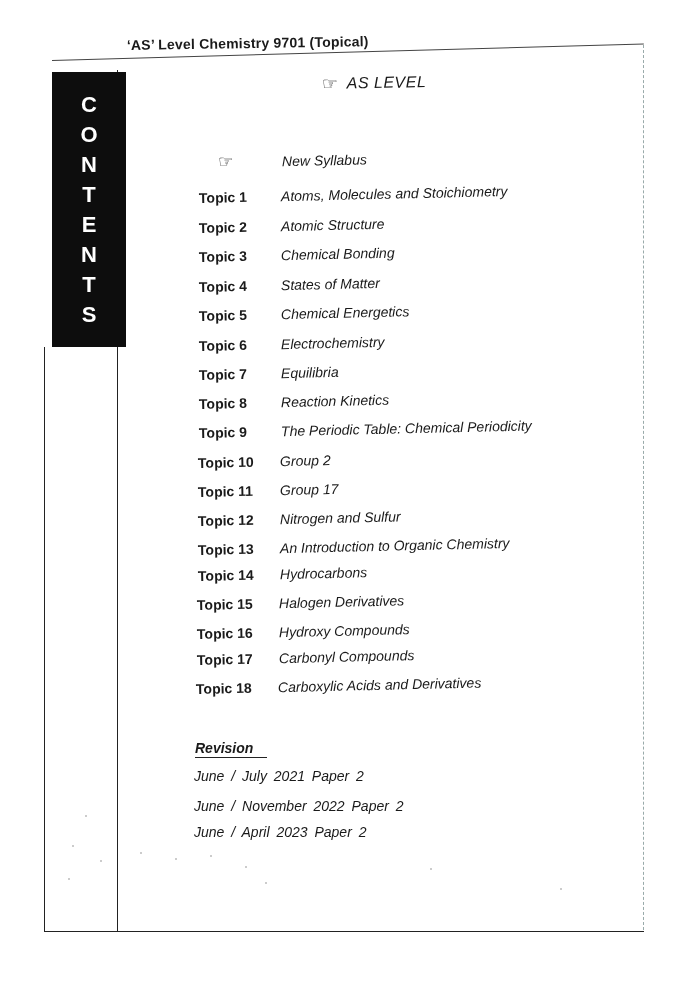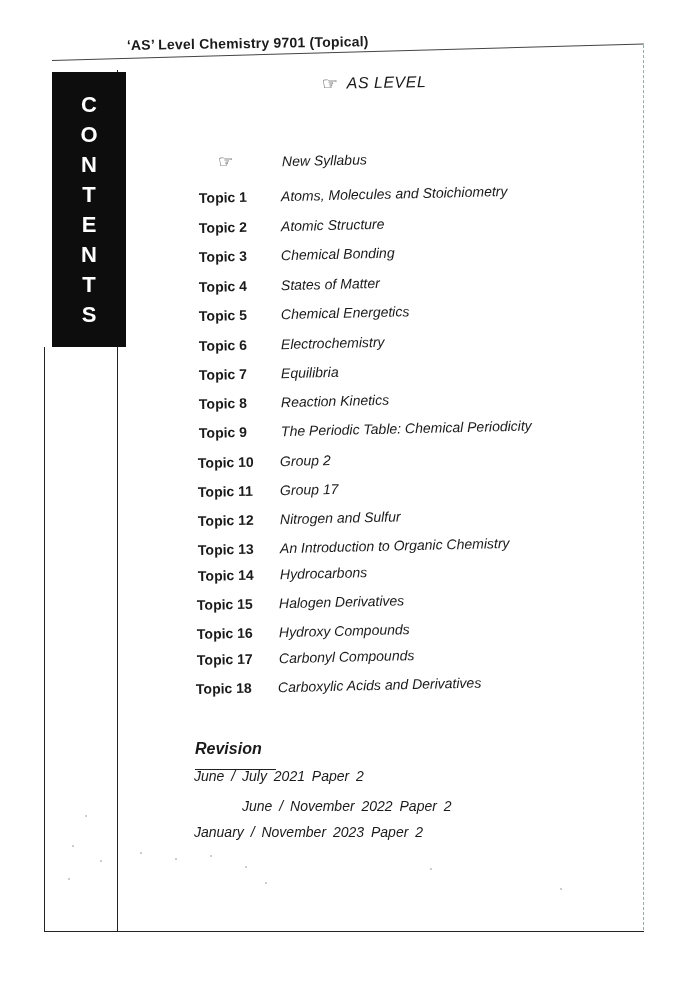--- a/index.html
+++ b/index.html
@@ -56,22 +56,22 @@
     .syllabus-row .hand { width: 64px; font-size: 17px; }
     .syllabus-row .label { font-style: italic; }
     .topic-row {
       position: absolute; display: flex; align-items: baseline; font-size: 14px;
       transform: rotate(-1.3deg); transform-origin: left center;
     }
     .topic-row .num { font-weight: bold; width: 82px; }
     .topic-row .title { font-style: italic; }
     .revision-heading {
       position: absolute; left: 195px; top: 740px;
-      font-weight: bold; font-style: italic; font-size: 16px;
-      border-bottom: 1.4px solid #222; padding-right: 14px; padding-bottom: 11px;
+      font-weight: bold; font-style: italic; font-size: 14px;
+      border-bottom: 1.4px solid #222; padding-right: 14px; padding-bottom: 1px;
     }
     .revision-row {
       position: absolute; left: 194px; font-style: italic; font-size: 14px;
       word-spacing: 3px;
     }
     .speckle { position: absolute; width: 2px; height: 2px; background: #bbb; border-radius: 1px; }
   </style>
 </head>
 <body>
 
@@ -175,22 +175,22 @@
         <span class="title">Carbonyl Compounds</span>
       </div>
     <div class="topic-row" style="left:196px; top:681px;">
         <span class="num">Topic 18</span>
         <span class="title">Carboxylic Acids and Derivatives</span>
       </div>
   </div>
 
   <div class="revision-heading">Revision</div>
   <div class="revision-row" style="top:768px;">June / July  2021  Paper  2</div>
-  <div class="revision-row" style="top:798px;margin-left:48px;">June / November  2022  Paper  2</div>
-  <div class="revision-row" style="top:824px;">January / November  2023  Paper  2</div>
+  <div class="revision-row" style="top:798px;">June / November  2022  Paper  2</div>
+  <div class="revision-row" style="top:824px;">June / April  2023  Paper  2</div>
 
   <div>
     <div class="speckle" style="left:85px; top:815px;"></div>
     <div class="speckle" style="left:72px; top:845px;"></div>
     <div class="speckle" style="left:100px; top:860px;"></div>
     <div class="speckle" style="left:140px; top:852px;"></div>
     <div class="speckle" style="left:175px; top:858px;"></div>
     <div class="speckle" style="left:210px; top:855px;"></div>
     <div class="speckle" style="left:245px; top:866px;"></div>
     <div class="speckle" style="left:68px; top:878px;"></div>

